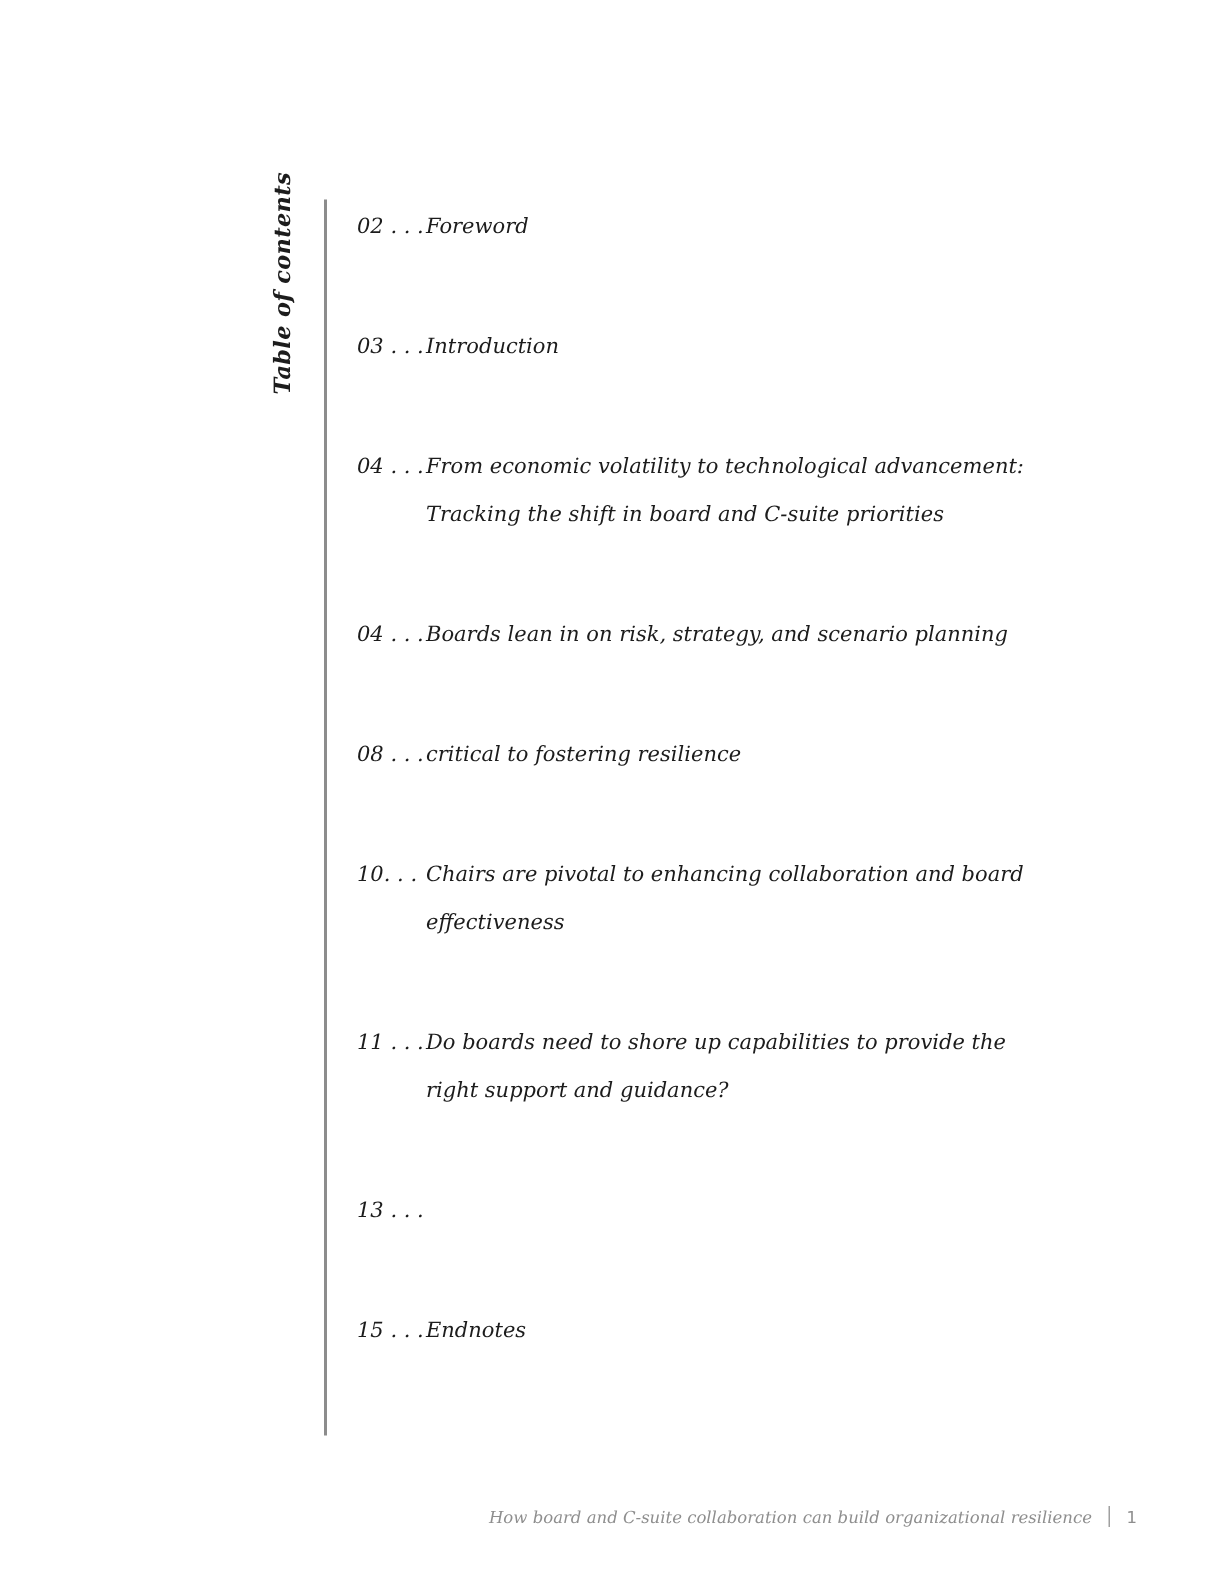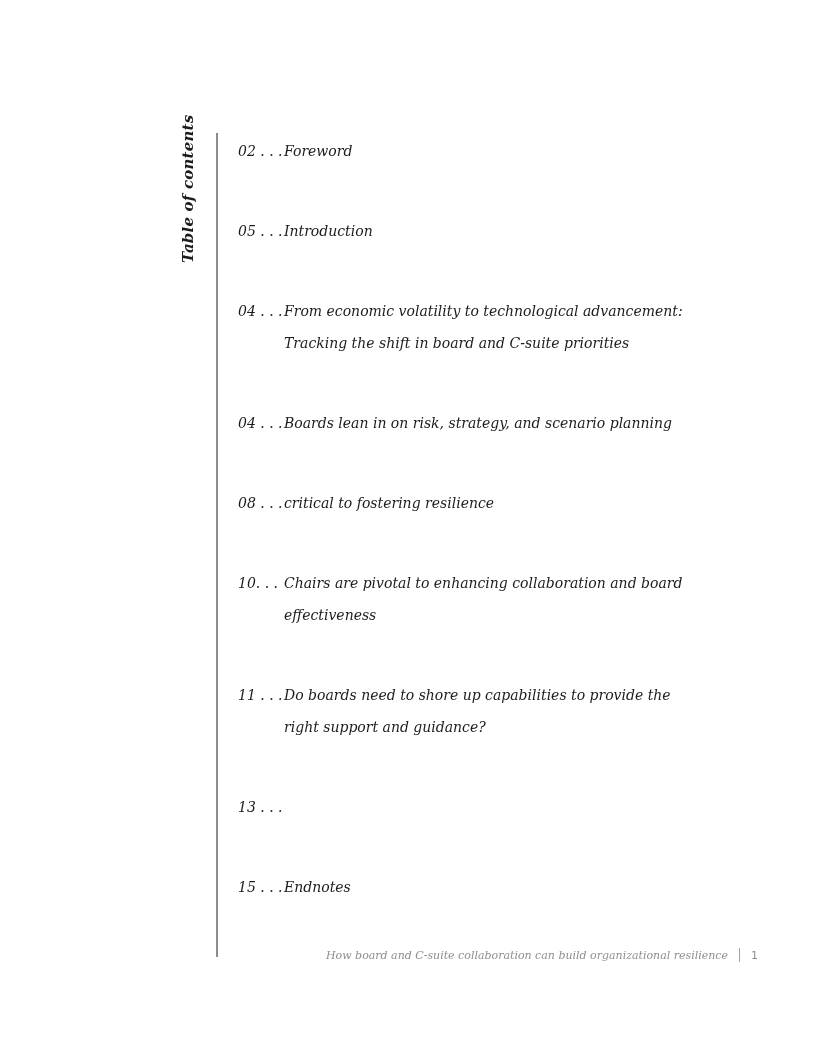--- a/index.html
+++ b/index.html
@@ -65,21 +65,21 @@
   .toc-line {
     display: block;
     white-space: nowrap;
   }
   .toc-line:empty {
     display: none;
   }
   .page-footer {
     position: absolute;
     right: 58px;
-    top: 948px;
+    top: 1004px;
     display: flex;
     align-items: center;
     color: #8e8e8e;
   }
   .footer-title {
     font-style: italic;
     font-size: 11px;
     white-space: nowrap;
   }
   .footer-divider {
@@ -107,21 +107,21 @@
 
     <div class="toc-entry">
       <span class="toc-num">02 . . .</span>
       <span class="toc-text">
         <span class="toc-line">Foreword</span>
 
       </span>
     </div>
 
     <div class="toc-entry">
-      <span class="toc-num">05 . . .</span>
+      <span class="toc-num">03 . . .</span>
       <span class="toc-text">
         <span class="toc-line">Introduction</span>
 
       </span>
     </div>
 
     <div class="toc-entry">
       <span class="toc-num">04 . . .</span>
       <span class="toc-text">
         <span class="toc-line">From economic volatility to technological advancement:</span>

